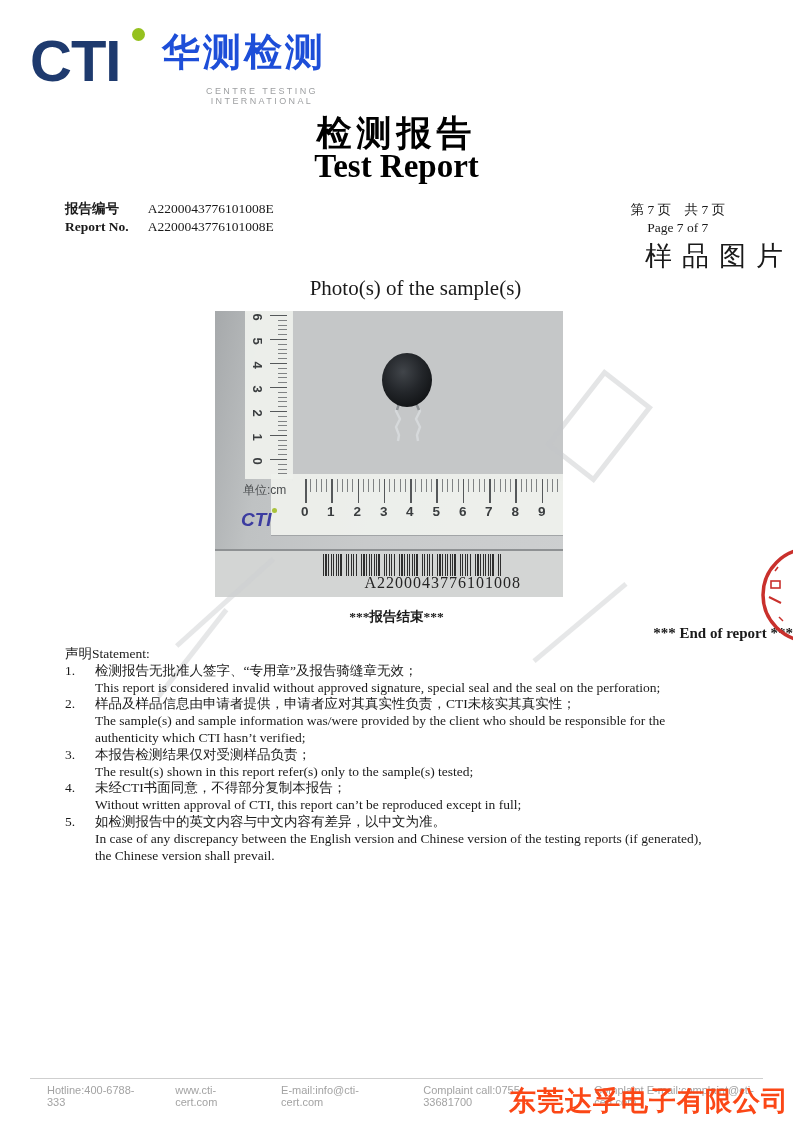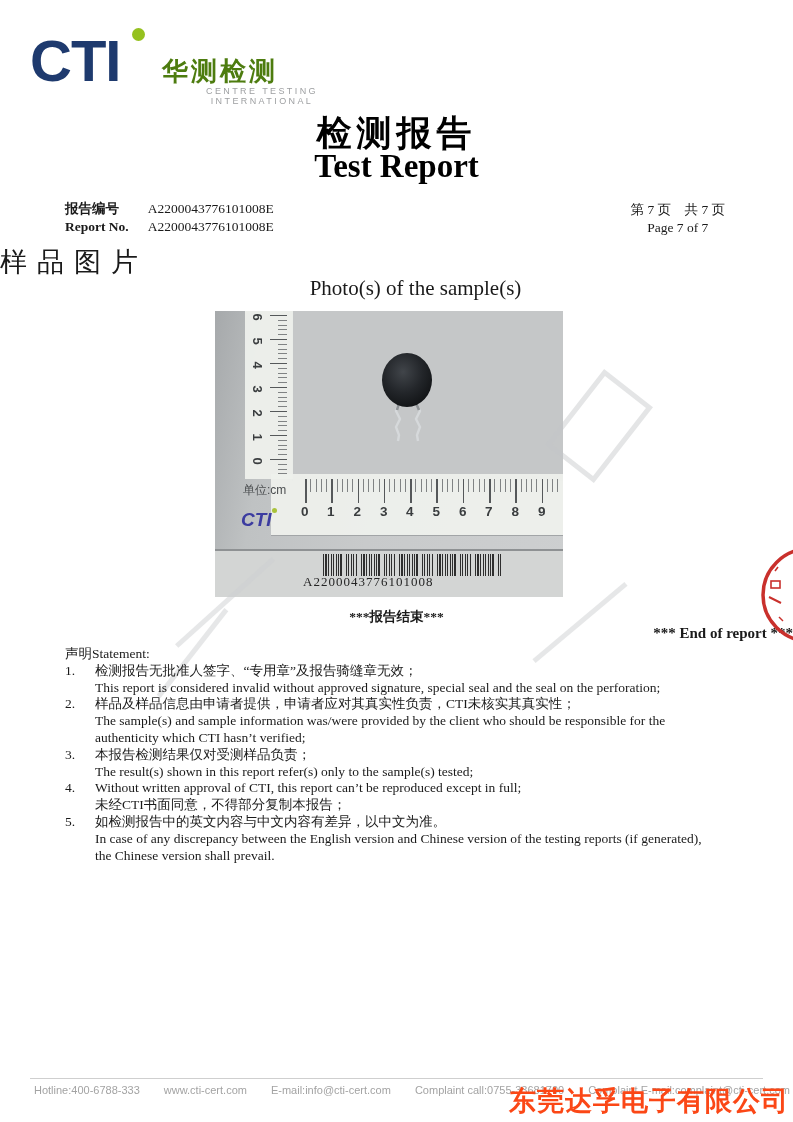--- a/index.html
+++ b/index.html
@@ -4,38 +4,38 @@
 <style>
   html,body{margin:0;padding:0;background:#ffffff;}
   .page{position:relative;width:793px;height:1122px;background:#ffffff;overflow:hidden;
         font-family:"Liberation Serif","DejaVu Serif",serif;color:#1a1a1a;}
 
   
   .logo{position:absolute;left:30px;top:24px;width:330px;height:80px;}
   .logo-cti{position:absolute;left:0;top:8px;font-family:"Liberation Sans","DejaVu Sans",sans-serif;
             font-weight:800;font-size:58px;line-height:58px;color:#1e3a6e;letter-spacing:-1px;}
   .logo-dot{position:absolute;left:102px;top:4px;width:13px;height:13px;border-radius:50%;background:#95c11f;}
-  .logo-zh{position:absolute;left:132px;top:28px;font-size:26px;line-height:40px;color:#4d7c0f;
+  .logo-zh{position:absolute;left:132px;top:8px;font-size:38px;line-height:40px;color:#1d4ed8;
            letter-spacing:3px;font-weight:600;}
   .logo-sub{position:absolute;left:134px;top:62px;font-family:"Liberation Sans","DejaVu Sans",sans-serif;
             font-size:9px;color:#9d9fa1;letter-spacing:2.4px;text-align:center;}
 
   
   .title-zh{position:absolute;left:0;right:0;top:110px;text-align:center;font-size:35px;
             font-weight:bold;letter-spacing:5px;color:#000;}
   .title-en{position:absolute;left:0;right:0;top:148px;text-align:center;font-size:33px;
             font-weight:bold;color:#000;}
 
   
   .meta-left{position:absolute;left:65px;top:200px;font-size:13.5px;line-height:18px;}
   .meta-left .lbl{display:inline-block;width:80px;font-weight:bold;}
   .meta-right{position:absolute;right:68px;top:201px;text-align:center;font-size:13.5px;line-height:18px;}
 
   
-  .sec-zh{position:absolute;left:0;right:0;top:244px;text-align:left;font-size:27px;letter-spacing:10px;}
+  .sec-zh{position:absolute;left:0;right:0;top:238px;text-align:right;font-size:27px;letter-spacing:10px;}
   .sec-en{position:absolute;left:0;right:0;top:276px;text-align:center;font-size:21px;padding-left:38px;}
 
   
   .photo{position:absolute;left:215px;top:311px;width:348px;height:286px;overflow:hidden;
          background:linear-gradient(100deg,#a6a9ab 0%,#bfc2c3 18%,#c8cacb 48%,#cdcfd0 100%);}
   .photo .card{position:absolute;left:77px;top:0;right:0;height:170px;background:#c5c7c8;
                border-left:1px solid rgba(130,133,135,.5);}
   .photo .floor{position:absolute;left:0;top:238px;right:0;bottom:0;background:#d3d5d4;
                 border-top:2px solid #8e9193;}
   .photo .ruler-edge{position:absolute;left:56px;top:224px;right:0;height:1px;background:#a2a5a7;}
@@ -58,22 +58,22 @@
 
   .unit-label{position:absolute;left:28px;top:171px;font-size:12px;color:#4b4e50;
               font-family:"Liberation Sans","DejaVu Sans",sans-serif;}
   .photo-cti{position:absolute;left:26px;top:198px;font-family:"Liberation Sans","DejaVu Sans",sans-serif;
              font-weight:800;font-style:italic;font-size:19px;color:#3c3ca0;}
   .photo-cti-dot{position:absolute;left:57px;top:197px;width:5px;height:5px;border-radius:50%;background:#a9c23a;}
 
   .barcode{position:absolute;left:108px;top:243px;width:178px;height:22px;
       background:repeating-linear-gradient(90deg,#2e2e2e 0 1px,transparent 1px 2.2px,
                  #2e2e2e 2.2px 3.6px,transparent 3.6px 5.4px,#2e2e2e 5.4px 5.9px,transparent 5.9px 7.6px);}
-  .barcode-text{position:absolute;left:88px;top:263px;width:218px;text-align:left;
-      font-size:13px;color:#242424;letter-spacing:1px;}
+  .barcode-text{position:absolute;left:88px;top:263px;width:218px;text-align:right;
+      font-size:16px;color:#242424;letter-spacing:1px;}
 
   
   .wm-rect{position:absolute;left:568px;top:378px;width:52px;height:86px;
            border:5px solid rgba(195,198,200,.45);transform:rotate(38deg);}
   .wm-line{position:absolute;background:rgba(205,208,210,.5);}
   .wm-l1{left:160px;top:600px;width:130px;height:5px;transform:rotate(-42deg);}
   .wm-l2{left:190px;top:598px;width:5px;height:110px;transform:rotate(38deg);}
   .wm-l3{left:520px;top:620px;width:120px;height:5px;transform:rotate(-40deg);}
 
   
@@ -84,21 +84,21 @@
   .statement{position:absolute;left:65px;top:646px;width:650px;font-size:13.5px;line-height:16.8px;}
   .stmt-item{display:flex;}
   .stmt-no{width:30px;flex:0 0 30px;}
   .stmt-body{flex:1;}
 
   
   .seal{position:absolute;right:0;top:537px;width:42px;height:118px;}
 
   
   .footer-line{position:absolute;left:30px;right:30px;top:1078px;border-top:1px solid #cfcfcf;}
-  .footer{position:absolute;left:34px;top:1084px;display:flex;gap:24px;
+  .footer{position:absolute;left:47px;top:1084px;display:flex;gap:24px;
           font-family:"Liberation Sans","DejaVu Sans",sans-serif;font-size:11px;color:#a3a3a3;}
   .company-red{position:absolute;right:4px;top:1083px;font-family:"Liberation Sans","DejaVu Sans",sans-serif;
                font-size:27px;font-weight:bold;color:#fb4716;letter-spacing:1px;}
 </style>
 </head>
 <body>
 
 <div class="page">
 
   <div class="logo">
@@ -215,22 +215,22 @@
       <div class="stmt-no">3.</div>
       <div class="stmt-body">
         <div>本报告检测结果仅对受测样品负责；</div>
         <div>The result(s) shown in this report refer(s) only to the sample(s) tested;</div>
       </div>
     </div>
 
     <div class="stmt-item">
       <div class="stmt-no">4.</div>
       <div class="stmt-body">
+        <div>未经CTI书面同意，不得部分复制本报告；</div>
         <div>Without written approval of CTI, this report can’t be reproduced except in full;</div>
-        <div>未经CTI书面同意，不得部分复制本报告；</div>
       </div>
     </div>
 
     <div class="stmt-item">
       <div class="stmt-no">5.</div>
       <div class="stmt-body">
         <div>如检测报告中的英文内容与中文内容有差异，以中文为准。</div>
         <div>In case of any discrepancy between the English version and Chinese version of the testing reports (if generated), the Chinese version shall prevail.</div>
       </div>
     </div>

